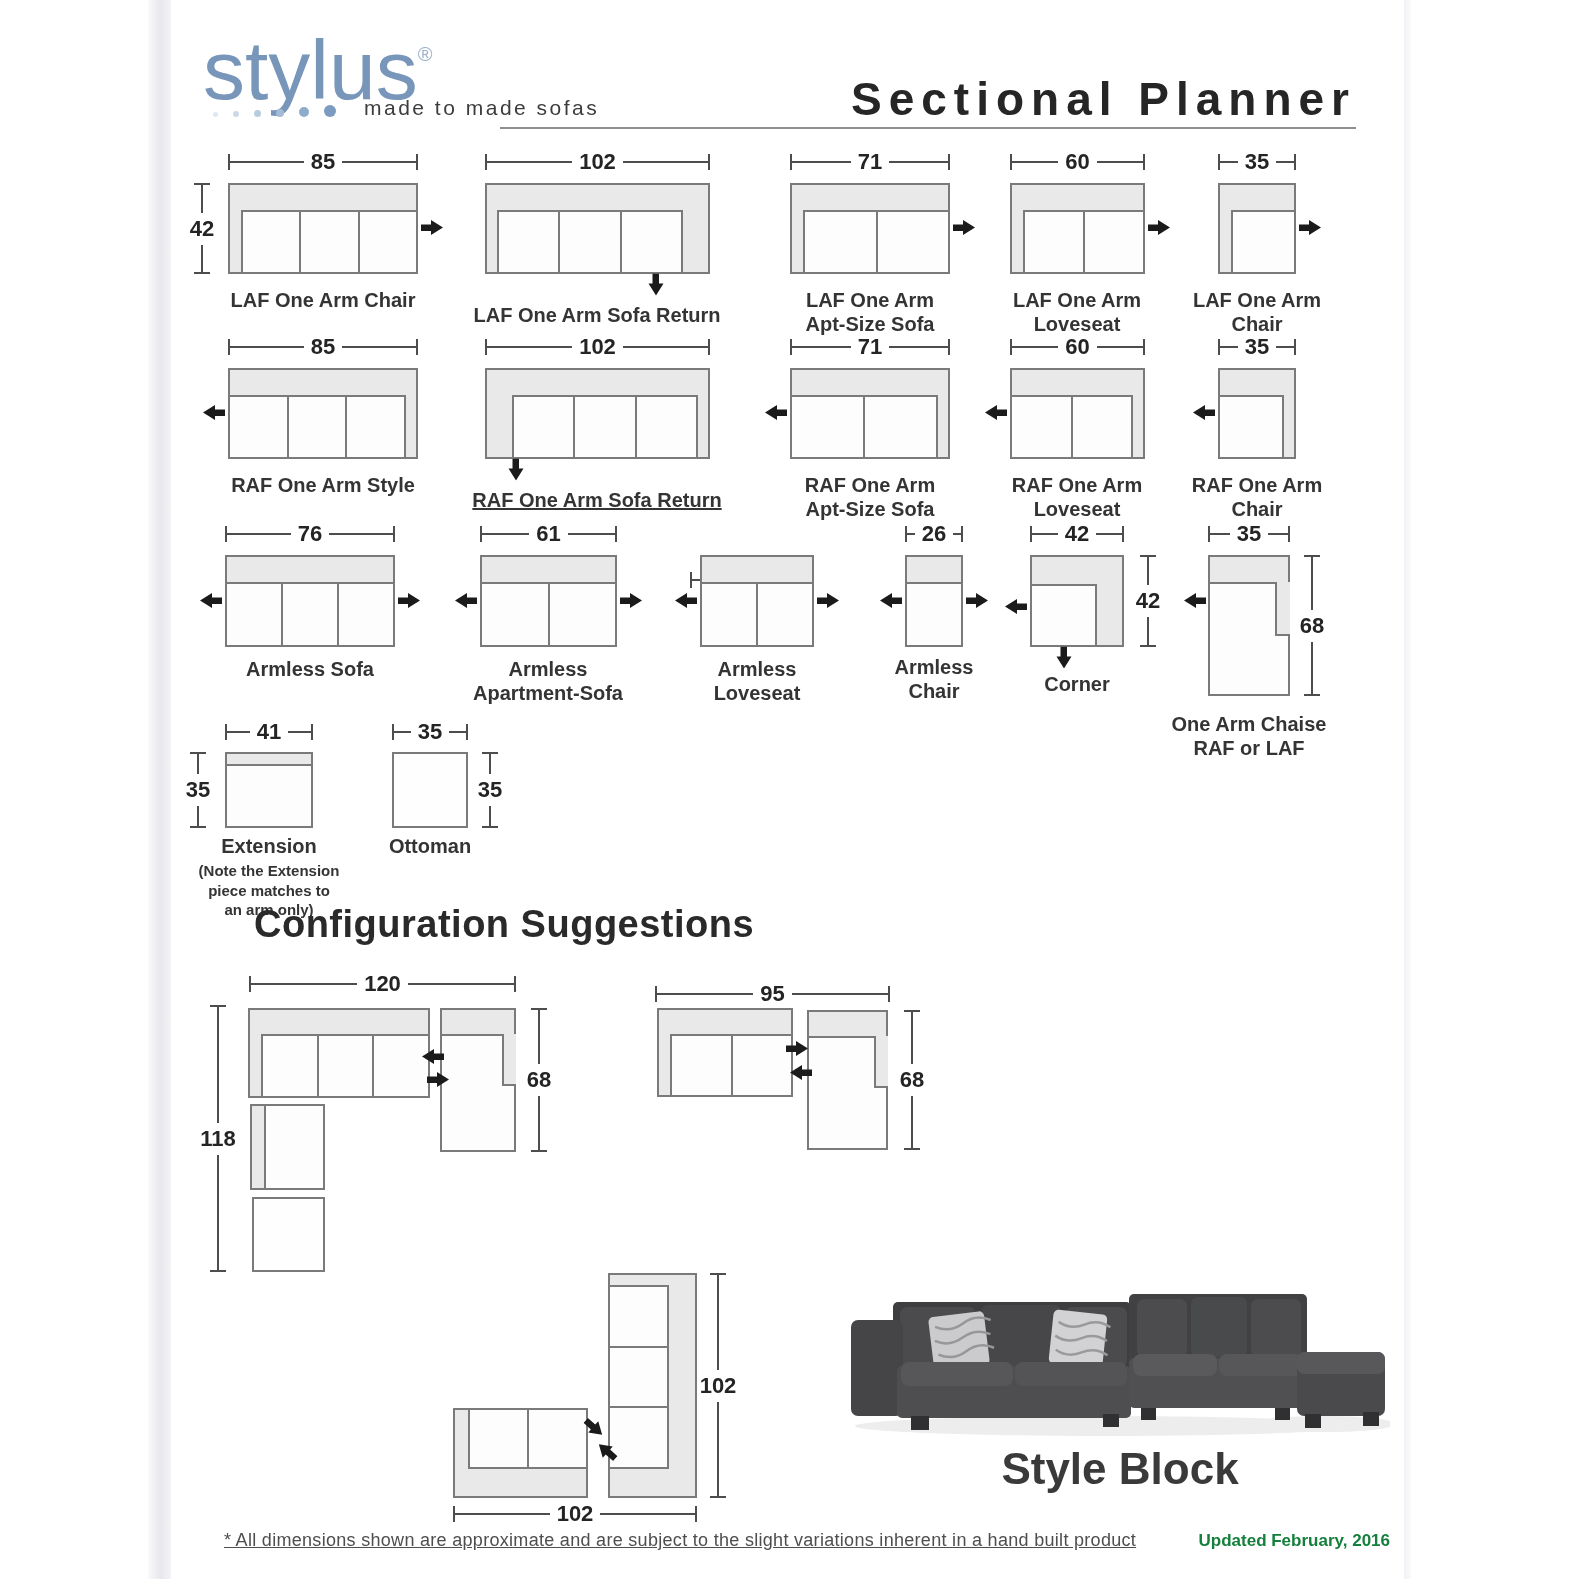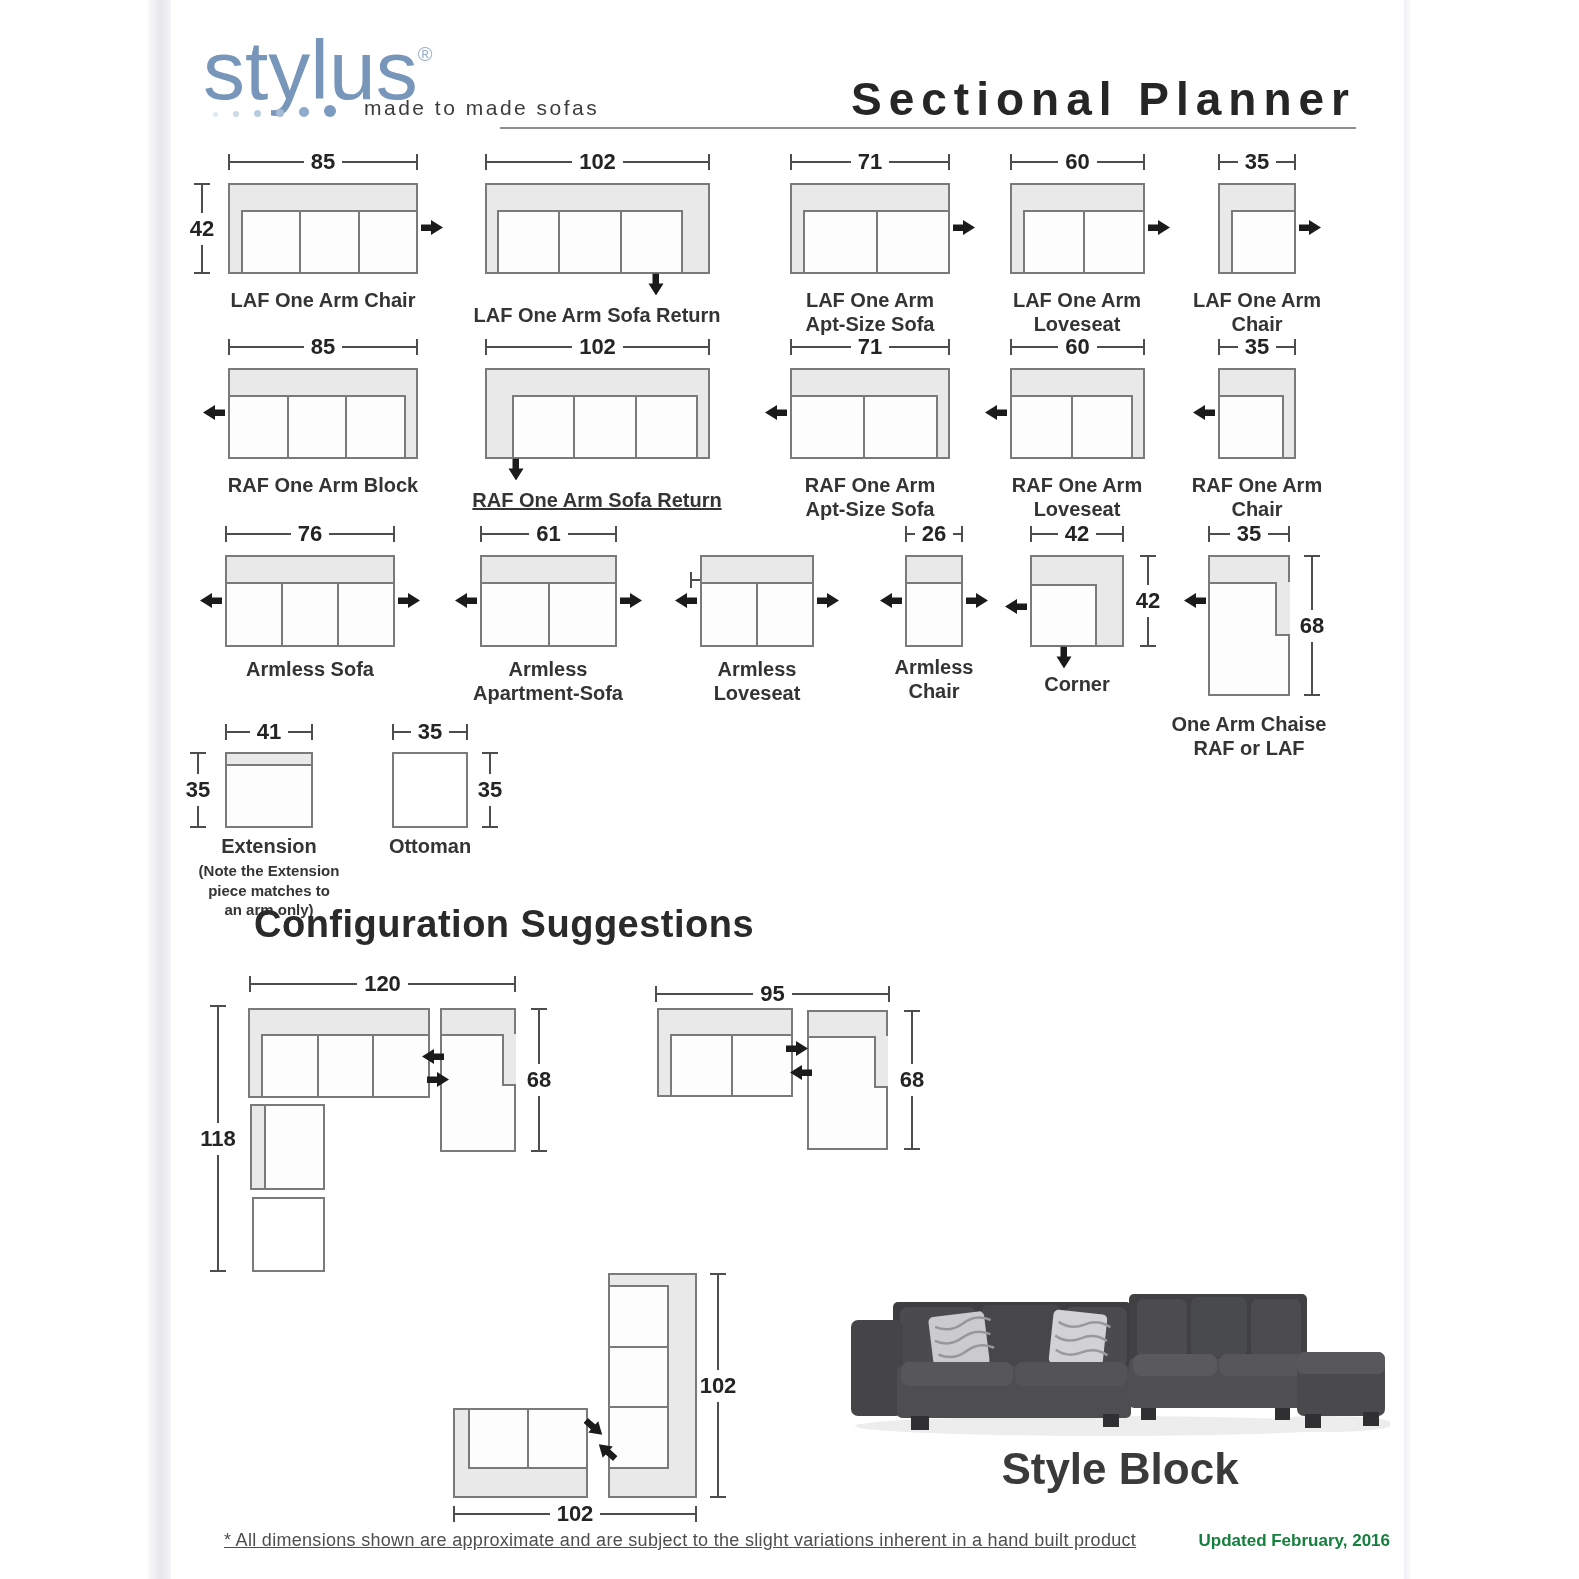--- a/index.html
+++ b/index.html
@@ -189,21 +189,21 @@
 <div class="pbox" style="left:228px;top:368px;width:190px;height:91px;">
     <div class="seat" style="left:-2px;top:25px;right:10px;bottom:-2px;">
       <i></i>
       <i></i>
       <i></i>
     </div>
   </div>
 <svg class="arr left" style="left:203px;top:404px;" viewBox="0 0 22 17">
     <path d="M0 5.5h10V1l12 7.5-12 7.5V12H0z"></path>
   </svg>
-<div class="plabel" style="left:173px;top:473px;">RAF One Arm Block</div>
+<div class="plabel" style="left:173px;top:473px;">RAF One Arm Style</div>
 
 <div class="hdim" style="left:485px;top:335px;width:225px;">
     <span class="tk"></span>
     <span class="dl"></span>
     <span class="num">102</span>
     <span class="dl"></span>
     <span class="tk"></span>
   </div>
 <div class="pbox" style="left:485px;top:368px;width:225px;height:91px;">
     <div class="seat" style="left:25px;top:25px;right:10px;bottom:-2px;">

